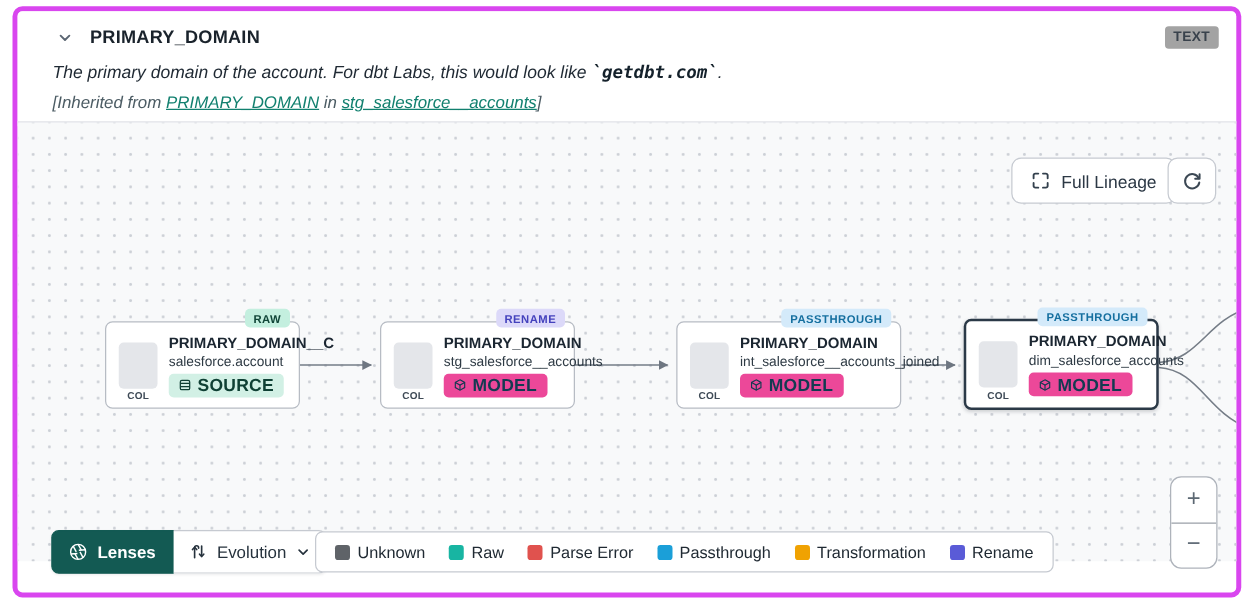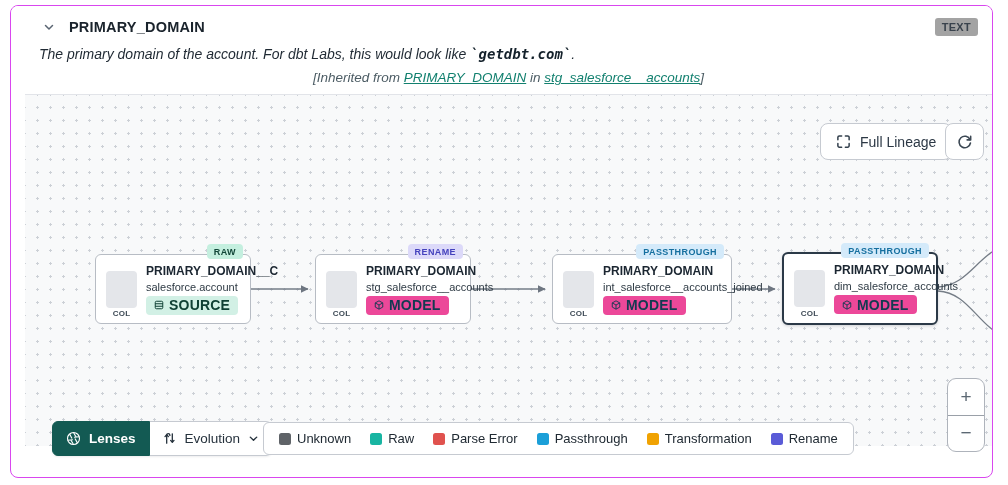--- a/index.html
+++ b/index.html
@@ -1,36 +1,36 @@
 <!DOCTYPE html>
 <html><head>
 <meta charset="utf-8">
 <style>
   * { margin:0; padding:0; box-sizing:border-box; }
   html,body { width:1008px; height:485px; background:#ffffff; font-family:"Liberation Sans", sans-serif; overflow:hidden; }
 
   .card {
     position:absolute; left:10px; top:5px; width:983px; height:473px;
-    border:1px solid #d946ef; border-radius:8px; overflow:hidden; background:#ffffff;
+    border:4px solid #d946ef; border-radius:8px; overflow:hidden; background:#ffffff;
   }
 
   
   .hdr { padding:11px 14px 10px 14px; background:#fff; }
   .hdr-row { display:flex; align-items:center; gap:10px; }
   .chev-btn { display:inline-flex; align-items:center; justify-content:center; width:20px; height:20px; margin-left:14px; color:#5a6572; cursor:pointer; background:none; border:none; }
   .hdr-title { font-size:14.5px; font-weight:700; color:#1a232c; letter-spacing:.2px; }
   .type-badge { margin-left:auto; background:#a3a3a3; color:#39424c; font-size:11px; font-weight:600; padding:3px 7px; border-radius:3px; letter-spacing:.3px; }
   .desc { margin:9px 0 0 14px; font-style:italic; font-size:14px; color:#1f2933; }
   .desc code { font-family:"DejaVu Sans Mono", monospace; font-style:italic; font-weight:700; font-size:14px; color:#14212b; }
-  .inherit { margin:8px 0 2px 14px; font-style:italic; font-size:13.5px; color:#4c5c64;text-align:center; }
+  .inherit { margin:8px 0 2px 14px; font-style:italic; font-size:13.5px; color:#4c5c64; }
   .inherit a { color:#12806f; font-weight:500; }
 
   
   .canvas {
-    position:absolute; left:14px; top:88px; width:981px; height:352px;
+    position:absolute; left:0; top:88px; width:981px; height:352px;
     background-color:#f8f9fa;
     background-image:radial-gradient(#ccd0d6 1px, transparent 1.2px);
     background-size:13px 13px; background-position:6px 6px;
     border-top:1px solid #e2e4e9;
   }
   svg.edges { position:absolute; inset:0; pointer-events:none; }
 
   .btn { background:#fff; border:1px solid #c6cad1; border-radius:8px; color:#2c3845; display:inline-flex; align-items:center; justify-content:center; gap:9px; cursor:pointer; font-family:inherit; }
   .full-lineage { position:absolute; left:795px; top:28px; height:37px; padding:0 15px; font-size:14px; font-weight:500; }
   .refresh { position:absolute; left:920px; top:28px; width:39px; height:37px; color:#3c4854; }

